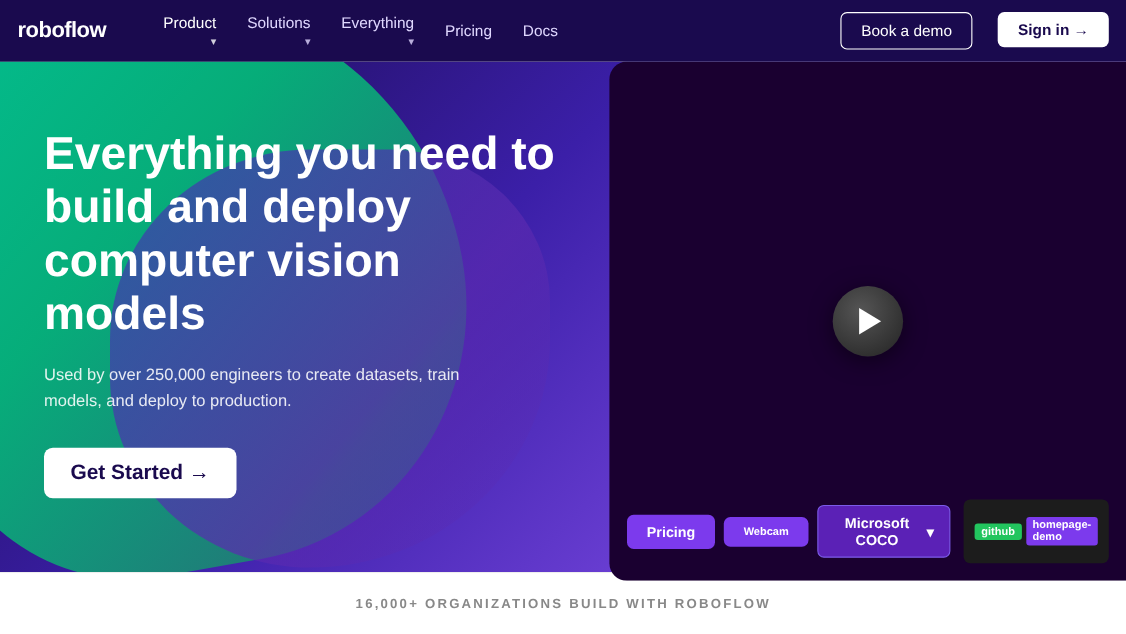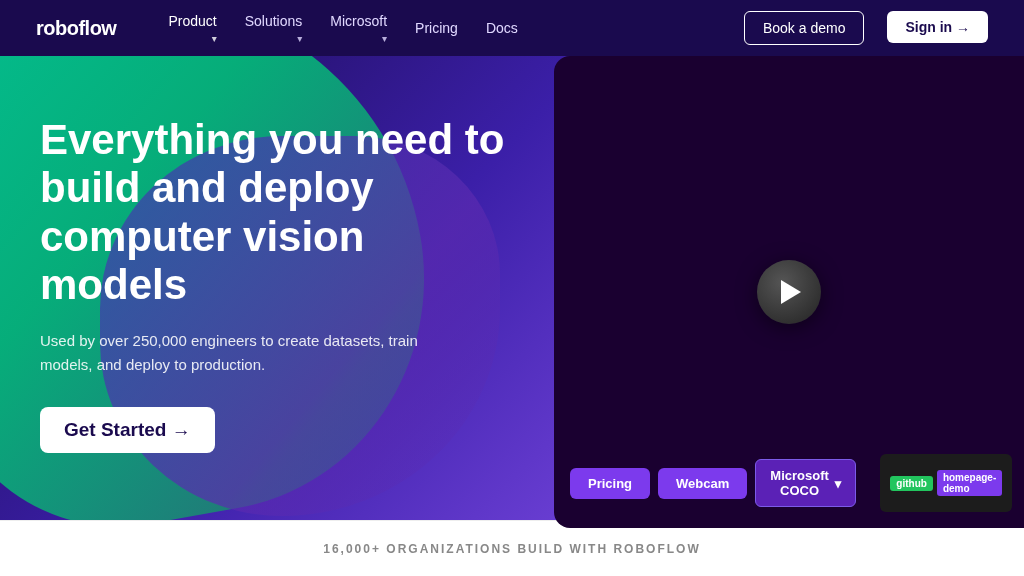--- a/index.html
+++ b/index.html
@@ -2,21 +2,21 @@
 <html><head>
   <meta charset="utf-8">
   <style>
     * { margin: 0; padding: 0; box-sizing: border-box; }
     body { width: 1024px; height: 576px; overflow: hidden; font-family: -apple-system, BlinkMacSystemFont, 'Segoe UI', sans-serif; background: #fff; }
 
     
     nav {
       position: absolute; top: 0; left: 0; right: 0; height: 56px;
       background: #1a0a4e;
-      display: flex; align-items: center; padding: 0 36px;
+      display: flex; align-items: center; padding: 0 16px;
       z-index: 10;
     }
     .nav-logo { color: #fff; font-weight: 800; font-size: 20px; letter-spacing: -0.5px; margin-right: 40px; }
     .nav-links { display: flex; gap: 4px; align-items: center; flex: 1; }
     .nav-item {
       color: #e0d8ff; font-size: 14px; padding: 6px 12px;
       display: flex; align-items: flex-end; gap: 4px;
       cursor: pointer; border-radius: 4px;
       text-decoration: none;
       flex-direction: column;
@@ -125,35 +125,35 @@
     }
     .btn-upload {
       background: #7c3aed; color: #fff;
       border: none; padding: 8px 18px;
       border-radius: 6px; font-size: 13px; font-weight: 600;
       cursor: pointer;
     }
     .btn-webcam {
       background: #7c3aed; color: #fff;
       border: none; padding: 8px 18px;
-      border-radius: 6px; font-size: 13px; font-weight: 600;
+      border-radius: 6px; font-size: 10px; font-weight: 600;
       cursor: pointer;
     }
     .btn-coco {
       background: #5b21b6; color: #fff;
       border: 1px solid #7c5be8; padding: 8px 14px;
       border-radius: 6px; font-size: 13px; font-weight: 600;
       cursor: pointer; display: flex; align-items: center; gap: 6px;
     }
     .btn-github {
       background: #1c1c1c; color: #fff;
       border: none; padding: 16px 10px;
       border-radius: 6px; font-size: 11px; font-weight: 600;
       cursor: pointer; display: flex; align-items: center; gap: 4px;
-      margin-left: 16px;
+      margin-left: 4px;
     }
     .github-badge-green {
       background: #22c55e; color: #fff;
       padding: 2px 6px; border-radius: 3px;
       font-size: 10px; font-weight: 700;
     }
     .github-badge-purple {
       background: #7c3aed; color: #fff;
       padding: 2px 6px; border-radius: 3px;
       font-size: 10px; font-weight: 700;
@@ -180,21 +180,21 @@
   <div class="nav-links">
     <a class="nav-item active">
       <span>Product</span>
       <span class="chevron">▾</span>
     </a>
     <a class="nav-item">
       <span>Solutions</span>
       <span class="chevron">▾</span>
     </a>
     <a class="nav-item">
-      <span>Microsoft</span>
+      <span>Everything</span>
       <span class="chevron">▾</span>
     </a>
     <a class="nav-item">
       <span>Pricing</span>
     </a>
     <a class="nav-item">
       <span>Docs</span>
     </a>
   </div>
   <div class="nav-right">

